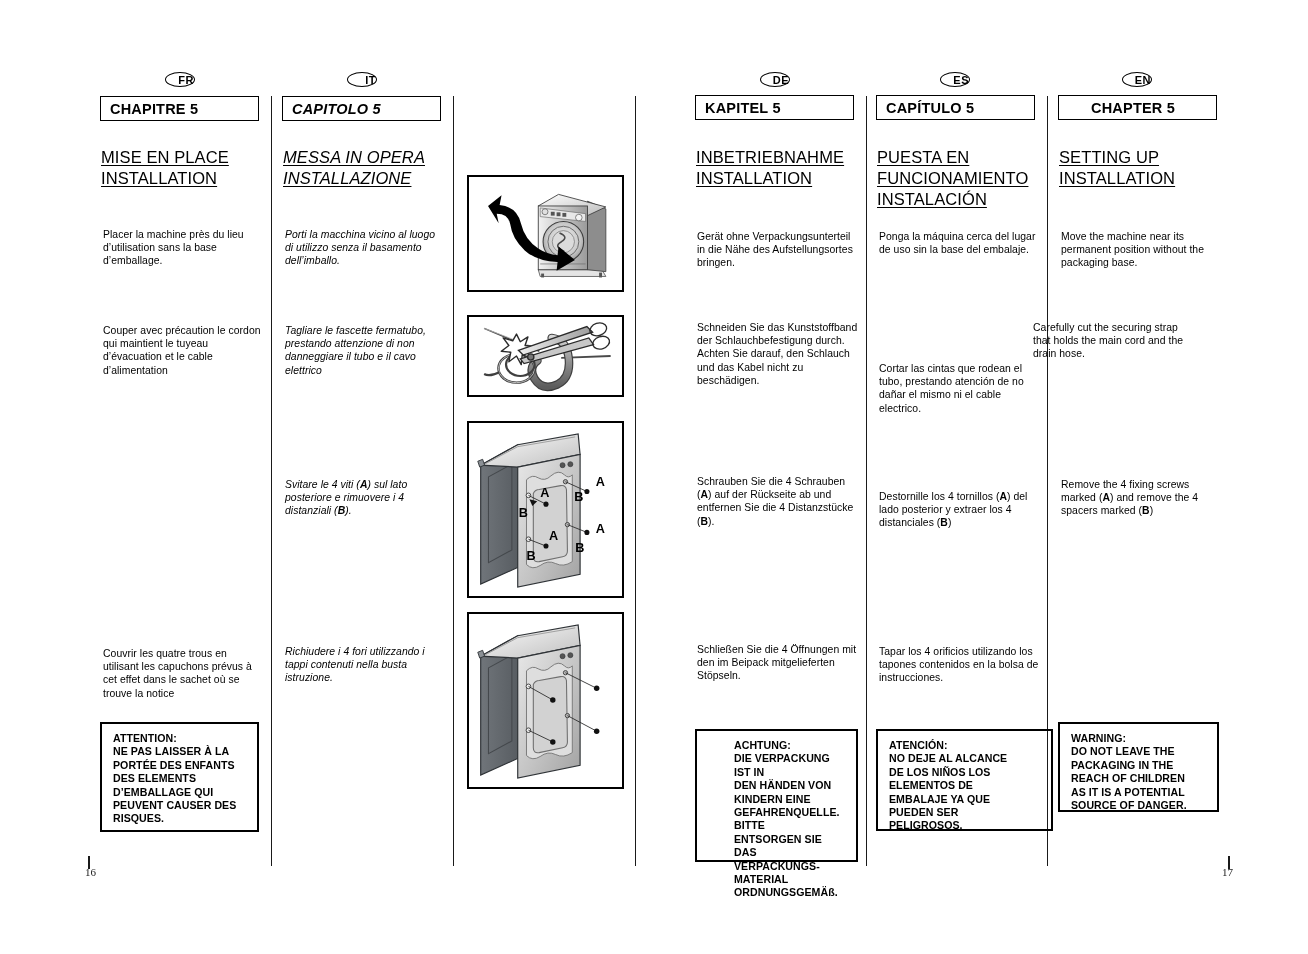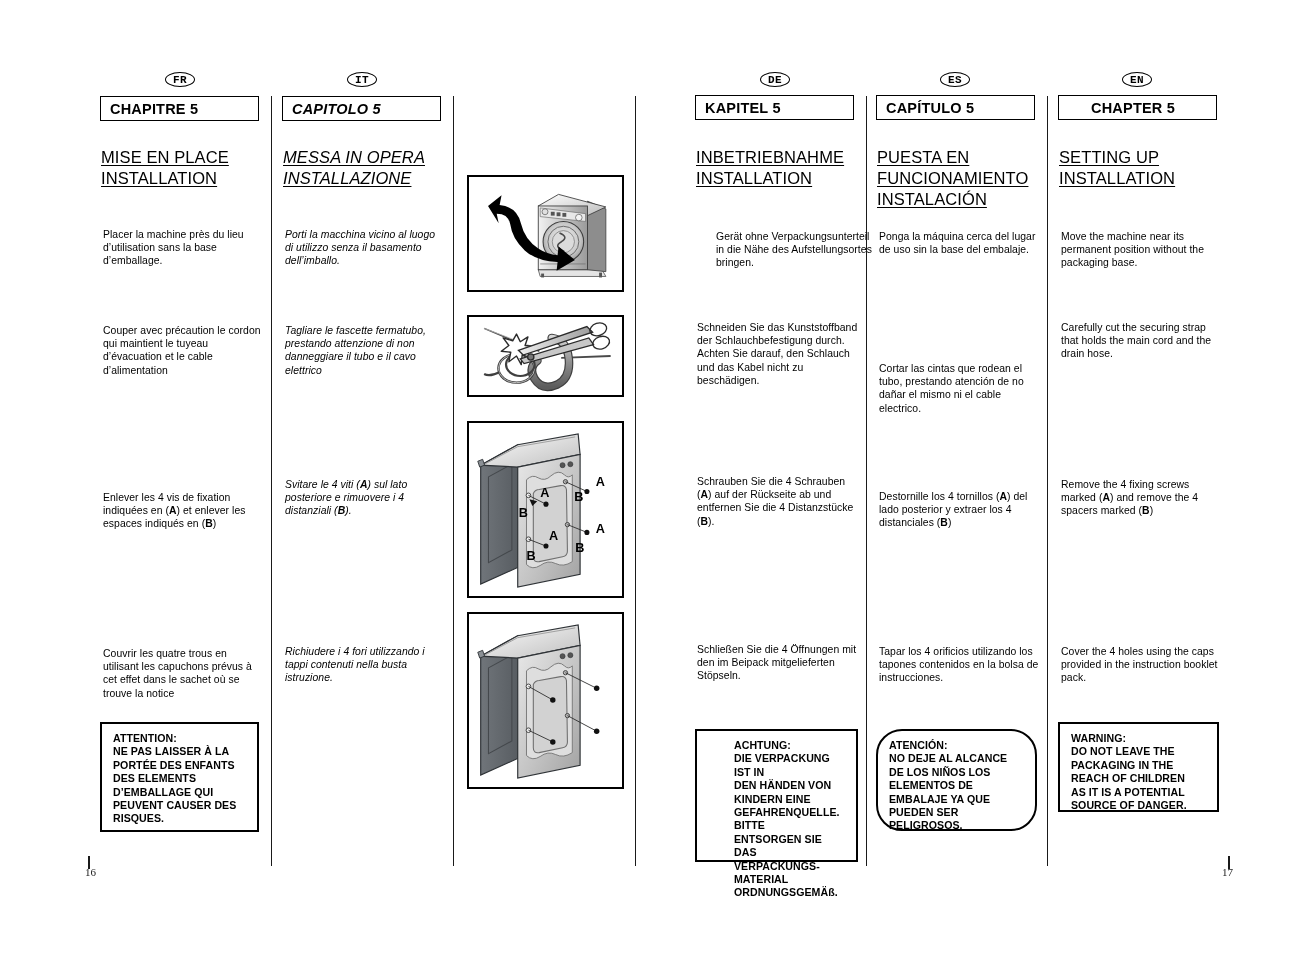--- a/index.html
+++ b/index.html
@@ -25,25 +25,25 @@
   
   .vrule {
     position: absolute;
     width: 1px;
     background: #1a1a1a;
   }
 
   
   .lang-badge {
     position: absolute;
-    font-family: Liberation Mono, monospace;
+    font-family: Liberation Sans, sans-serif;
     font-size: 11px;
     font-weight: bold;
     letter-spacing: .5px;
-    text-align: center;
+    text-align: right;
     width: 30px;
     height: 15px;
     line-height: 15px;
     border: 1.4px solid #000;
     border-radius: 50%;
     box-sizing: border-box;
   }
 
   
   .chapter-box {
@@ -180,42 +180,40 @@
     <span class="u">INSTALACIÓN</span>
   </div>
 
   <div class="heading" style="left:1059px; top:147px; width:175px;">
     <span class="u">SETTING UP</span><br>
     <span class="u">INSTALLATION</span>
   </div>
 
   <div class="para" style="left:103px; top:228px; width:158px;">Placer la machine près du lieu d’utilisation sans la base d’emballage.</div>
   <div class="para" style="left:103px; top:324px; width:158px;">Couper avec précaution le cordon qui maintient le tuyeau d’évacuation et le cable d’alimentation</div>
-  <div class="para" style="left:103px; top:491px; width:158px;">Enlever les 4 vis de fixation indiquées en (<b>A</b>) et enlever les espaces indiqués en (<b>B</b>)</div>
   <div class="para italic" style="left:285px; top:228px; width:158px;">Porti la macchina vicino al luogo di utilizzo senza il basamento dell’imballo.</div>
 
   <div class="para" style="left:103px; top:647px; width:158px;">Couvrir les quatre trous en utilisant les capuchons prévus à cet effet dans le sachet où se trouve la notice</div>
   <div class="para italic" style="left:285px; top:324px; width:158px;">Tagliare le fascette fermatubo, prestando attenzione di non danneggiare il tubo e il cavo elettrico</div>
   <div class="para italic" style="left:285px; top:478px; width:158px;">Svitare le 4 viti (<b>A</b>) sul lato posteriore e rimuovere i 4 distanziali (<b>B</b>).</div>
   <div class="para italic" style="left:285px; top:645px; width:158px;font-style:italic;">Richiudere i 4 fori utilizzando i tappi contenuti nella busta istruzione.</div>
 
-  <div class="para" style="left:697px; top:230px; width:162px;margin-left:19px;">Gerät ohne Verpackungsunterteil in die Nähe des Aufstellungsortes bringen.</div>
+  <div class="para" style="left:697px; top:230px; width:162px;">Gerät ohne Verpackungsunterteil in die Nähe des Aufstellungsortes bringen.</div>
   <div class="para" style="left:697px; top:321px; width:162px;">Schneiden Sie das Kunststoffband der Schlauchbefestigung durch. Achten Sie darauf, den Schlauch und das Kabel nicht zu beschädigen.</div>
   <div class="para" style="left:697px; top:475px; width:162px;">Schrauben Sie die 4 Schrauben (<b>A</b>) auf der Rückseite ab und entfernen Sie die 4 Distanzstücke (<b>B</b>).</div>
   <div class="para" style="left:697px; top:643px; width:162px;">Schließen Sie die 4 Öffnungen mit den im Beipack mitgelieferten Stöpseln.</div>
 
   <div class="para" style="left:879px; top:230px; width:162px;">Ponga la máquina cerca del lugar de uso sin la base del embalaje.</div>
   <div class="para" style="left:879px; top:362px; width:162px;">Cortar las cintas que rodean el tubo, prestando atención de no dañar el mismo ni el cable electrico.</div>
   <div class="para" style="left:879px; top:490px; width:162px;">Destornille los 4 tornillos (<b>A</b>) del lado posterior y extraer los 4 distanciales (<b>B</b>)</div>
   <div class="para" style="left:879px; top:645px; width:162px;">Tapar los 4 orificios utilizando los tapones contenidos en la bolsa de instrucciones.</div>
 
   <div class="para" style="left:1061px; top:230px; width:162px;">Move the machine near its permanent position without the packaging base.</div>
-  <div class="para" style="left:1061px; top:321px; width:162px;">Carefully cut the securing strap that holds the main cord and the drain hose.</div>
+  <div class="para" style="left:1033px; top:321px; width:162px;">Carefully cut the securing strap that holds the main cord and the drain hose.</div>
   <div class="para" style="left:1061px; top:478px; width:162px;">Remove the 4 fixing screws marked (<b>A</b>) and remove the 4 spacers marked (<b>B</b>)</div>
-  <div class="para" style="left:1061px; top:645px; width:162px;">Cover the 4 holes using the caps provided in the instruction booklet pack.</div>
 
   <div class="warn-box" style="left:100px; top:722px; width:159px; height:110px;">
     <div class="warn-text">ATTENTION:
 NE PAS LAISSER À LA
 PORTÉE DES ENFANTS
 DES ELEMENTS
 D’EMBALLAGE QUI
 PEUVENT CAUSER DES
 RISQUES.</div>
   </div>
@@ -226,21 +224,21 @@
 DIE VERPACKUNG IST IN
 DEN HÄNDEN VON
 KINDERN EINE
 GEFAHRENQUELLE. BITTE
 ENTSORGEN SIE DAS
 VERPACKUNGS-
 MATERIAL
 ORDNUNGSGEMÄß.</div>
   </div>
 
-  <div class="warn-box" style="left:876px; top:729px; width:161px; height:102px;border-radius:26px;">
+  <div class="warn-box" style="left:876px; top:729px; width:177px; height:102px;">
     <div class="warn-text">ATENCIÓN:
 NO DEJE AL ALCANCE
 DE LOS NIÑOS LOS
 ELEMENTOS DE
 EMBALAJE YA QUE
 PUEDEN SER
 PELIGROSOS.</div>
   </div>
 
   <div class="warn-box" style="left:1058px; top:722px; width:161px; height:90px;">

